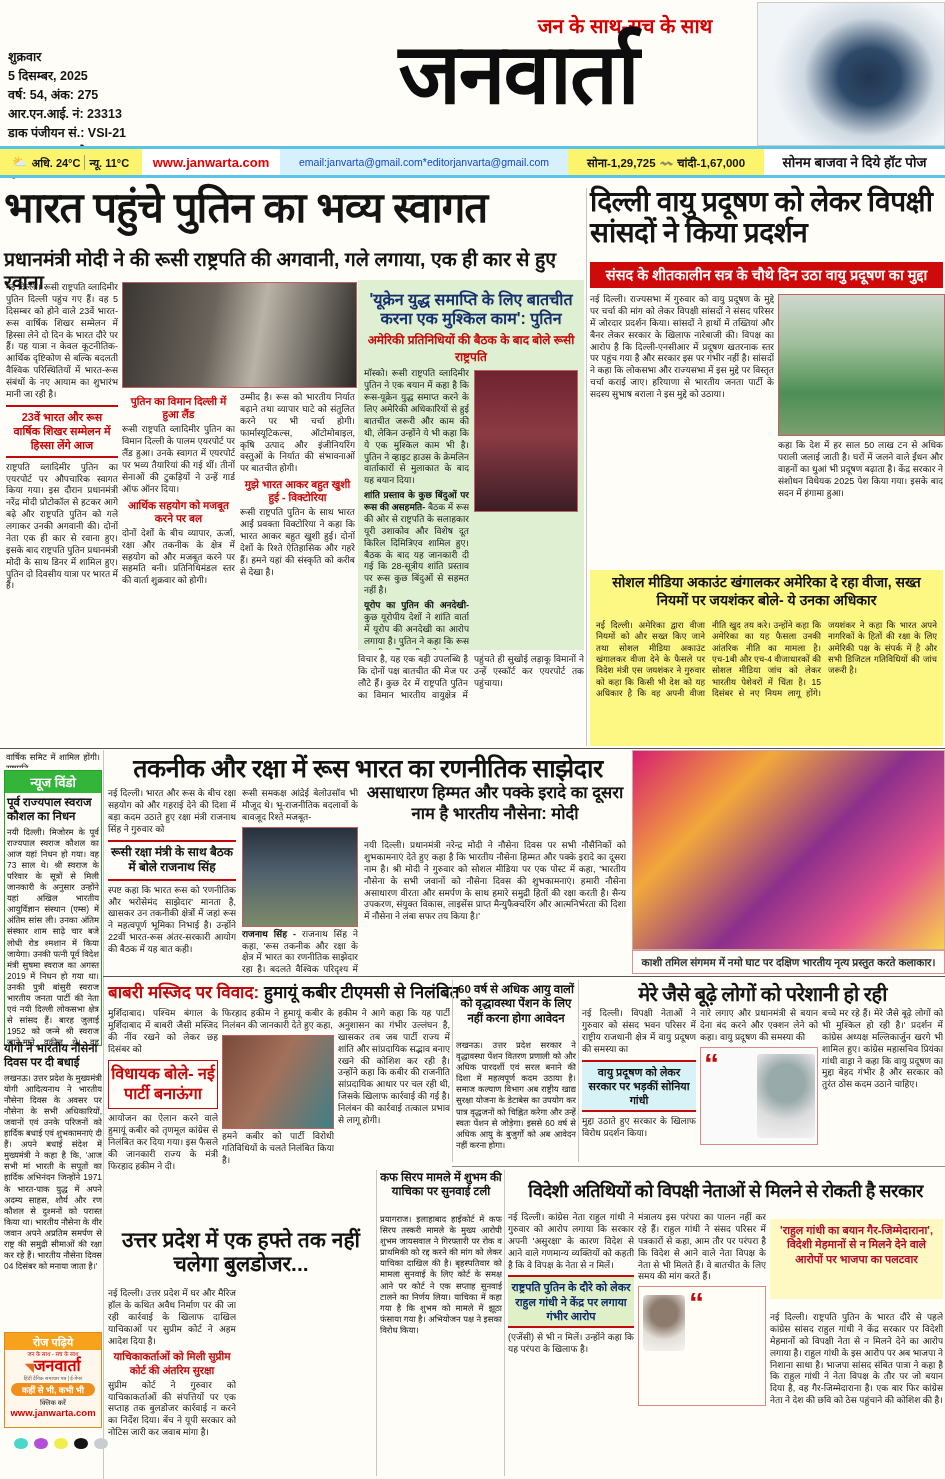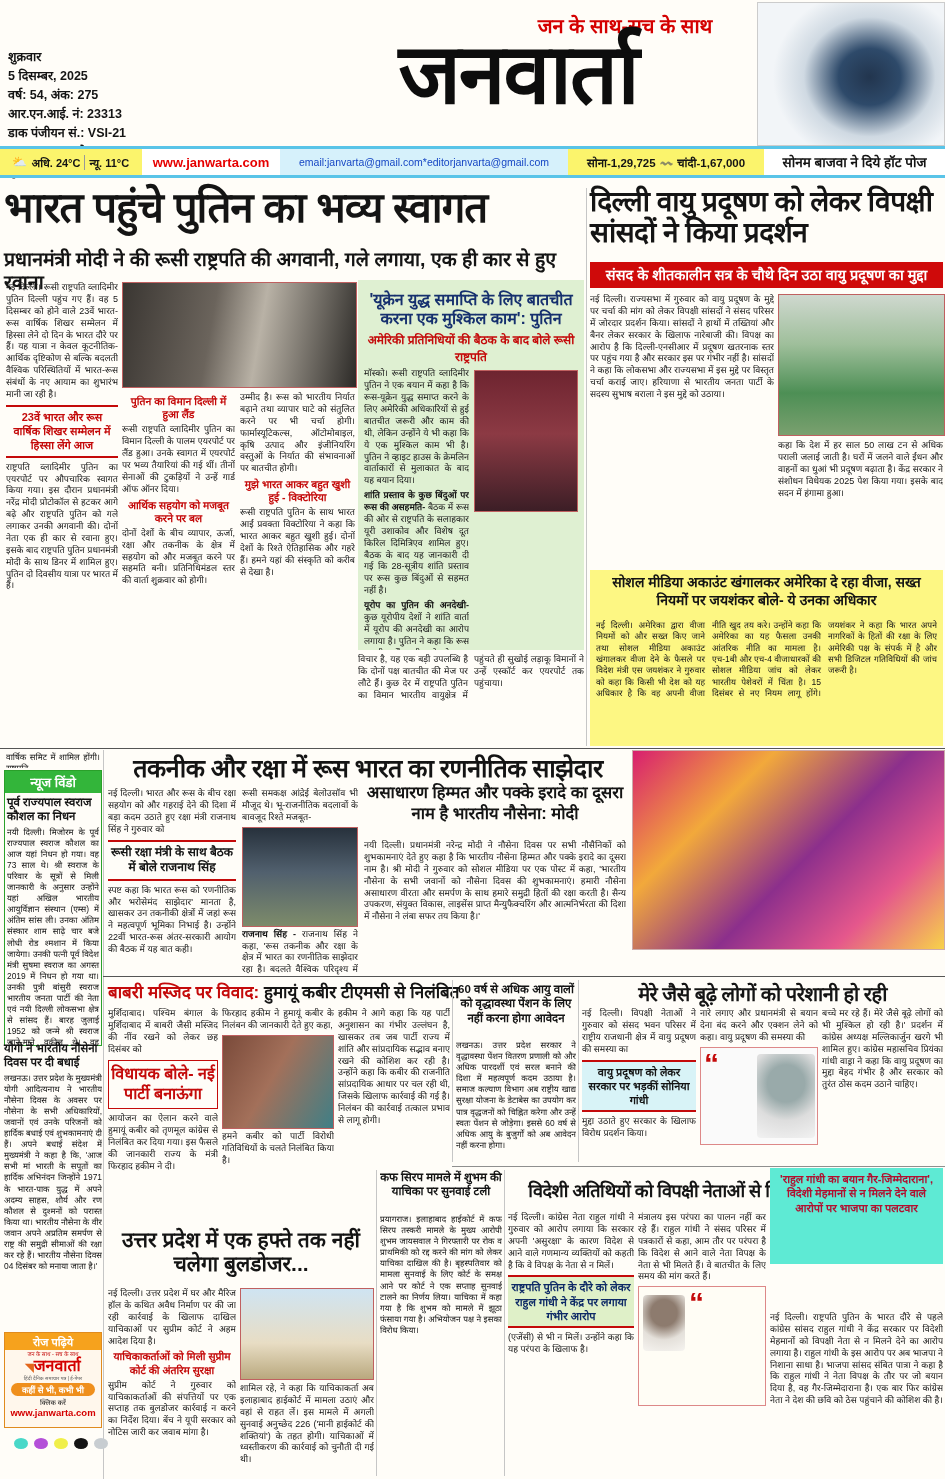--- a/index.html
+++ b/index.html
@@ -165,20 +165,21 @@
     <div class="ph" style="width:114px;height:98px;margin:2px 0;
          background:linear-gradient(180deg,#27313c 0%,#51606e 45%,#7d8b6a 100%);"></div>
     <p><span class="b">राजनाथ सिंह -</span> <span>राजनाथ सिंह ने कहा, 'रूस तकनीक और रक्षा के क्षेत्र में भारत का रणनीतिक साझेदार रहा है। बदलते वैश्विक परिदृश्य में भी दोनों देशों के संबंध मजबूत बने रहे हैं।' उन्होंने कहा कि 22वें आयोग की बैठक सफल रही।</span></p>
   </div>
 
   <div class="abs b c" style="left:364px;top:782px;width:262px;font-size:16.5px;line-height:1.25;">असाधारण हिम्मत और पक्के इरादे का दूसरा नाम है भारतीय नौसेना: मोदी</div>
   <div class="abs body" style="left:364px;top:840px;width:262px;height:134px;">नयी दिल्ली। प्रधानमंत्री नरेन्द्र मोदी ने नौसेना दिवस पर सभी नौसैनिकों को शुभकामनाएं देते हुए कहा है कि भारतीय नौसेना हिम्मत और पक्के इरादे का दूसरा नाम है। श्री मोदी ने गुरुवार को सोशल मीडिया पर एक पोस्ट में कहा, 'भारतीय नौसेना के सभी जवानों को नौसेना दिवस की शुभकामनाएं। हमारी नौसेना असाधारण वीरता और समर्पण के साथ हमारे समुद्री हितों की रक्षा करती है। सैन्य उपकरण, संयुक्त विकास, लाइसेंस प्राप्त मैन्युफैक्चरिंग और आत्मनिर्भरता की दिशा में नौसेना ने लंबा सफर तय किया है।'</div>
 
   <div class="abs" style="left:632px;top:750px;width:311px;height:198px;border:1px solid #caa;
        background:linear-gradient(135deg,#d81f6f 0%,#f2a93b 28%,#8c2f8c 55%,#e5578c 78%,#f7d24a 100%);"></div>
+  <div class="abs b c" style="left:632px;top:950px;width:311px;height:22px;border:1px solid #e09090;font-size:10.5px;line-height:22px;color:#333;">काशी तमिल संगमम में नमो घाट पर दक्षिण भारतीय नृत्य प्रस्तुत करते कलाकार।</div>
 
   <div class="hr" style="left:103px;top:976px;width:842px;background:#555;"></div>
 
   <div class="abs b" style="left:108px;top:980px;width:400px;font-size:17px;">
     <span style="color:#c40a0a;">बाबरी मस्जिद पर विवाद:</span><span> हुमायूं कबीर टीएमसी से निलंबित</span>
   </div>
   <div class="abs body" style="left:108px;top:1008px;width:110px;height:215px;">
     <p>मुर्शिदाबाद। पश्चिम बंगाल के मुर्शिदाबाद में बाबरी जैसी मस्जिद की नींव रखने को लेकर छह दिसंबर को</p>
     <div class="rulebox" style="color:#c40a0a;font-size:16px;border-width:1px;border-left:1px solid #c40a0a;border-right:1px solid #c40a0a;">विधायक बोले- नई पार्टी बनाऊंगा</div>
     <p>आयोजन का ऐलान करने वाले हुमायूं कबीर को तृणमूल कांग्रेस से निलंबित कर दिया गया। इस फैसले की जानकारी राज्य के मंत्री फिरहाद हकीम ने दी।</p>
@@ -213,43 +214,38 @@
   <div class="abs body" style="left:822px;top:1008px;width:121px;height:154px;">बच्चे मर रहे हैं। मेरे जैसे बूढ़े लोगों को भी मुश्किल हो रही है।' प्रदर्शन में कांग्रेस अध्यक्ष मल्लिकार्जुन खरगे भी शामिल हुए। कांग्रेस महासचिव प्रियंका गांधी वाड्रा ने कहा कि वायु प्रदूषण का मुद्दा बेहद गंभीर है और सरकार को तुरंत ठोस कदम उठाने चाहिए।</div>
 
   <div class="hr" style="left:452px;top:1166px;width:493px;"></div>
 
   <div class="abs b c" style="left:108px;top:1228px;width:266px;font-size:21px;line-height:1.15;">उत्तर प्रदेश में एक हफ्ते तक नहीं चलेगा बुलडोजर...</div>
   <div class="abs body" style="left:108px;top:1288px;width:128px;height:186px;">
     <p>नई दिल्ली। उत्तर प्रदेश में घर और मैरिज हॉल के कथित अवैध निर्माण पर की जा रही कार्रवाई के खिलाफ दाखिल याचिकाओं पर सुप्रीम कोर्ट ने अहम आदेश दिया है।</p>
     <div class="rsub">याचिकाकर्ताओं को मिली सुप्रीम कोर्ट की अंतरिम सुरक्षा</div>
     <p>सुप्रीम कोर्ट ने गुरुवार को याचिकाकर्ताओं की संपत्तियों पर एक सप्ताह तक बुलडोजर कार्रवाई न करने का निर्देश दिया। बेंच ने यूपी सरकार को नोटिस जारी कर जवाब मांगा है।</p>
   </div>
-  <div class="abs body" style="left:240px;top:1288px;width:134px;height:186px;">
-    <div class="ph" style="width:132px;height:90px;margin-bottom:3px;
-         background:linear-gradient(180deg,#cfe4f2 0%,#e8ddc4 60%,#b9a87e 100%);"></div>
-    <p>शामिल रहे, ने कहा कि याचिकाकर्ता अब इलाहाबाद हाईकोर्ट में मामला उठाएं और वहां से राहत लें। इस मामले में अगली सुनवाई अनुच्छेद 226 ('मानी हाईकोर्ट की शक्तियां') के तहत होगी। याचिकाओं में ध्वस्तीकरण की कार्रवाई को चुनौती दी गई थी।</p>
-  </div>
 
   <div class="vr" style="left:376px;top:1170px;height:306px;"></div>
   <div class="abs b c" style="left:380px;top:1170px;width:122px;font-size:11.5px;line-height:1.25;">कफ सिरप मामले में शुभम की याचिका पर सुनवाई टली</div>
   <div class="abs body sm" style="left:380px;top:1214px;width:122px;height:260px;">प्रयागराज। इलाहाबाद हाईकोर्ट में कफ सिरप तस्करी मामले के मुख्य आरोपी शुभम जायसवाल ने गिरफ्तारी पर रोक व प्राथमिकी को रद्द करने की मांग को लेकर याचिका दाखिल की है। बृहस्पतिवार को मामला सुनवाई के लिए कोर्ट के समक्ष आने पर कोर्ट ने एक सप्ताह सुनवाई टालने का निर्णय लिया। याचिका में कहा गया है कि शुभम को मामले में झूठा फंसाया गया है। अभियोजन पक्ष ने इसका विरोध किया।</div>
 
   <div class="vr" style="left:504px;top:1170px;height:306px;"></div>
   <div class="abs b c" style="left:508px;top:1178px;width:435px;font-size:18px;letter-spacing:-0.5px;">विदेशी अतिथियों को विपक्षी नेताओं से मिलने से रोकती है सरकार</div>
   <div class="abs body" style="left:508px;top:1212px;width:126px;height:264px;">
     <p>नई दिल्ली। कांग्रेस नेता राहुल गांधी ने गुरुवार को आरोप लगाया कि सरकार अपनी 'असुरक्षा' के कारण विदेश से आने वाले गणमान्य व्यक्तियों को कहती है कि वे विपक्ष के नेता से न मिलें।</p>
     <div class="rulebox" style="background:#dff0c8;color:#0e2a66;font-size:11px;">राष्ट्रपति पुतिन के दौरे को लेकर राहुल गांधी ने केंद्र पर लगाया गंभीर आरोप</div>
     <p>(एजेंसी) से भी न मिलें। उन्होंने कहा कि यह परंपरा के खिलाफ है।</p>
   </div>
   <div class="abs body" style="left:638px;top:1212px;width:128px;height:264px;">
     <p>मंत्रालय इस परंपरा का पालन नहीं कर रहे हैं। राहुल गांधी ने संसद परिसर में पत्रकारों से कहा, आम तौर पर परंपरा है कि विदेश से आने वाले नेता विपक्ष के नेता से भी मिलते हैं। वे बातचीत के लिए समय की मांग करते हैं।</p>
     <div style="width:126px;height:118px;border:1px solid #d88;background:#fffdf5;position:relative;overflow:hidden;margin-top:2px;">
       <span class="quote-icon" style="position:absolute;left:50px;top:-4px;font-size:30px;color:#c40a0a;font-weight:bold;"></span>
       <span style="position:absolute;left:4px;top:8px;width:42px;height:56px;border-radius:4px;
             background:radial-gradient(circle at 50% 32%, #8d7b6e 0 30%, #e4e0da 62%, #f6f4f0 100%);"></span>
     </div>
   </div>
-  <div class="abs" style="left:770px;top:1168px;width:173px;height:96px;background:#5eead4;padding:4px;box-sizing:border-box;overflow:hidden;">
+  <div class="abs" style="left:770px;top:1219px;width:173px;height:80px;background:#fef9c3;padding:4px;box-sizing:border-box;overflow:hidden;">
     <div class="b c" style="font-size:11px;color:#b11030;line-height:1.3;">'राहुल गांधी का बयान गैर-जिम्मेदाराना', विदेशी मेहमानों से न मिलने देने वाले आरोपों पर भाजपा का पलटवार</div>
   </div>
   <div class="abs body" style="left:770px;top:1312px;width:173px;height:164px;">नई दिल्ली। राष्ट्रपति पुतिन के भारत दौरे से पहले कांग्रेस सांसद राहुल गांधी ने केंद्र सरकार पर विदेशी मेहमानों को विपक्षी नेता से न मिलने देने का आरोप लगाया है। राहुल गांधी के इस आरोप पर अब भाजपा ने निशाना साधा है। भाजपा सांसद संबित पात्रा ने कहा है कि राहुल गांधी ने नेता विपक्ष के तौर पर जो बयान दिया है, वह गैर-जिम्मेदाराना है। एक बार फिर कांग्रेस नेता ने देश की छवि को ठेस पहुंचाने की कोशिश की है।</div>
 
 </div>
 
 </body></html>

